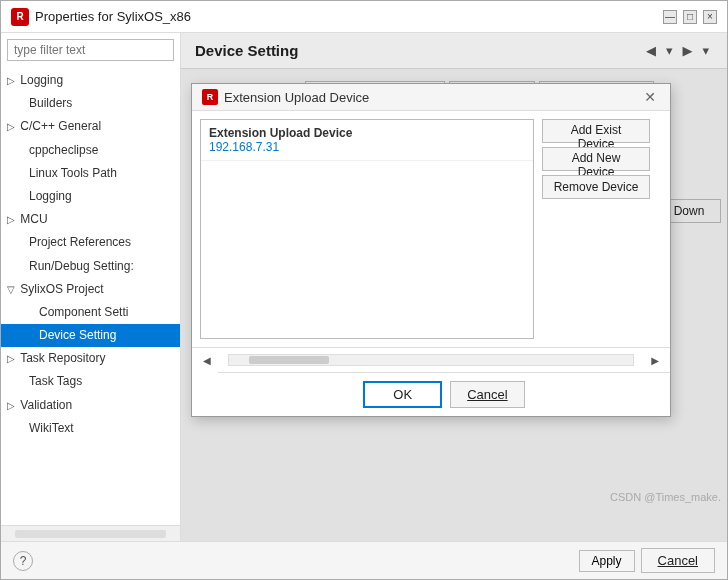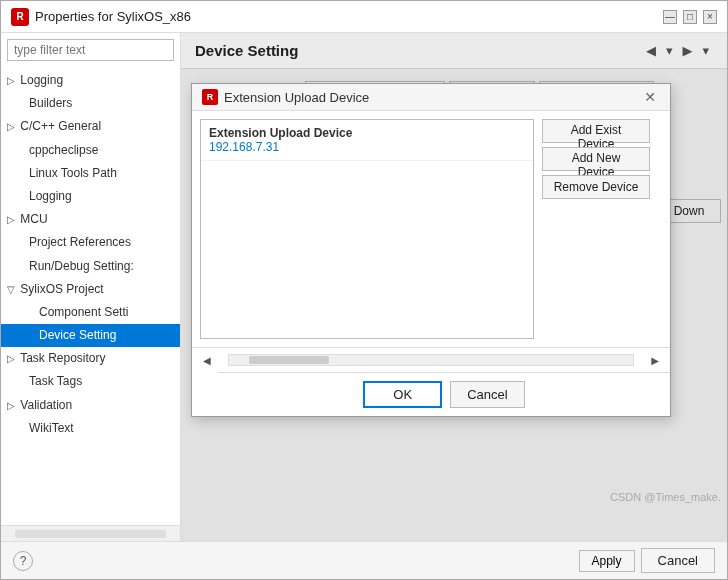--- a/index.html
+++ b/index.html
@@ -407,20 +407,21 @@
       font-size: 13px;
       color: #222;
     }
     .cancel-btn {
       padding: 4px 16px;
       border: 1px solid #bbb;
       background: #f5f5f5;
       cursor: pointer;
       font-size: 13px;
       color: #222;
+      text-decoration: underline;
     }
 
     .watermark {
       position: absolute;
       bottom: 36px;
       right: 0;
       font-size: 11px;
       color: #aaa;
       padding: 2px 6px;
     }

